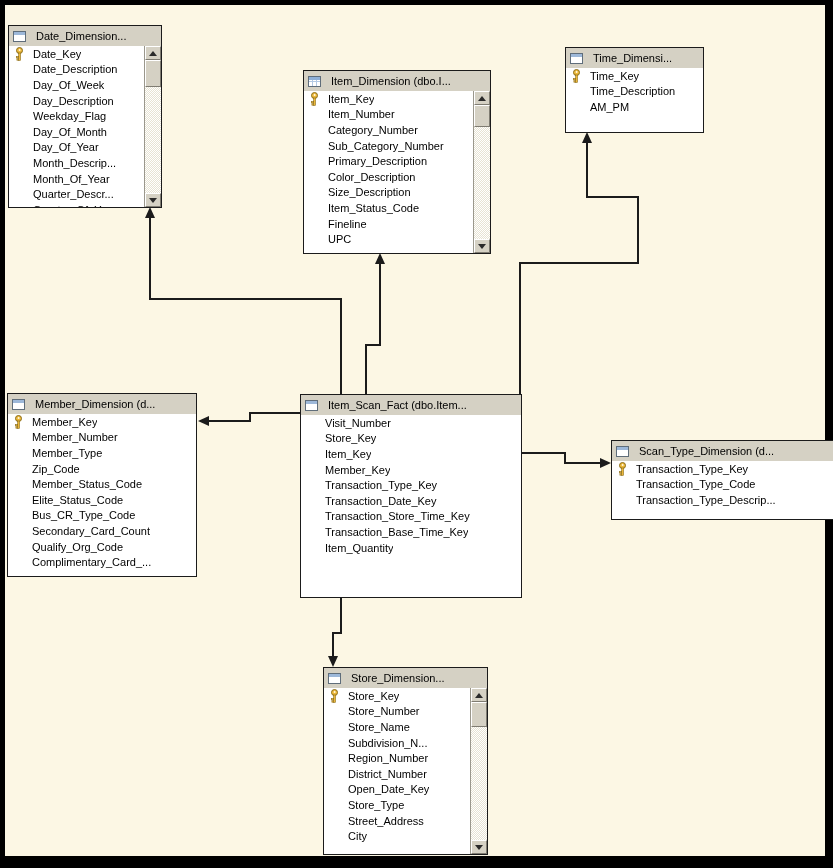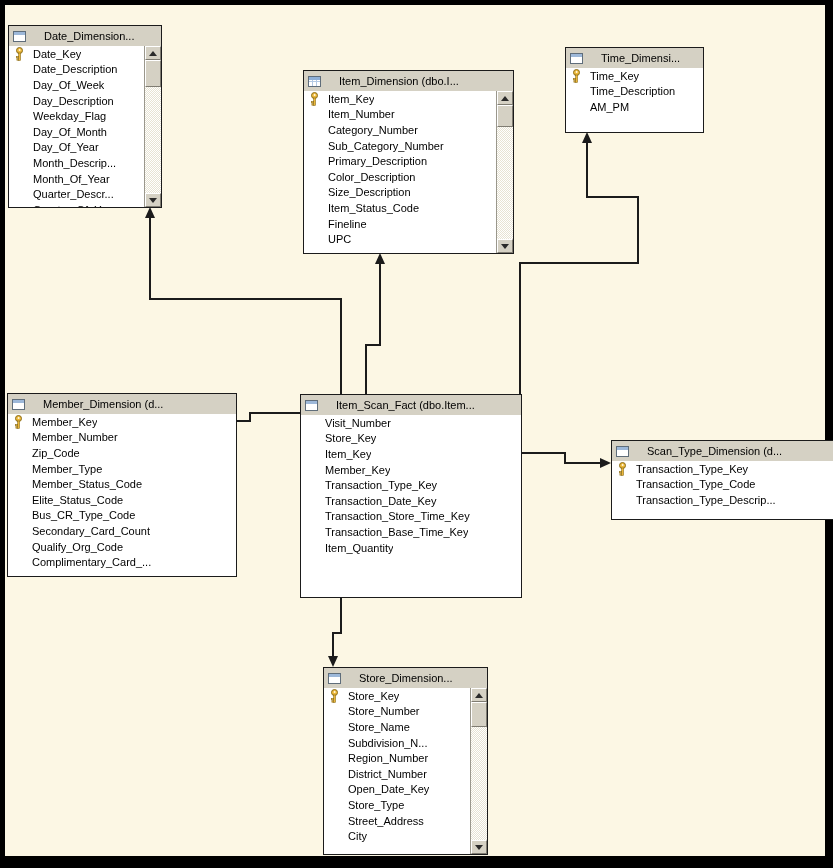--- a/index.html
+++ b/index.html
@@ -14,21 +14,21 @@
   }
   .connector-layer{position:absolute;left:0;top:0;width:833px;height:868px;pointer-events:none;}
 
   .tbl{
     position:absolute;box-sizing:border-box;border:1px solid #1b1b1b;background:#fff;
   }
   .tbl-head{
     height:20px;background:#D5D1C4;border-bottom:1px solid #1b1b1b;
     display:flex;align-items:center;white-space:nowrap;overflow:hidden;
   }
-  .tbl-title{margin-left:18px;overflow:hidden;white-space:nowrap;}
+  .tbl-title{margin-left:10px;overflow:hidden;white-space:nowrap;}
   .icon{display:inline-block;width:13px;height:11px;margin-left:4px;flex:0 0 auto;
     box-sizing:border-box;border:1px solid #5f6d7a;background:#fff;}
   .win-icon{background:linear-gradient(to bottom,#9db8d9 0 3px,#fff 3px);}
   .grid-icon{
     background-color:#fff;
     background-image:
       linear-gradient(to bottom,#8fb0d8 0 3px,rgba(0,0,0,0) 3px),
       repeating-linear-gradient(to right,rgba(0,0,0,0) 0 3px,#b3c9e4 3px 4px),
       repeating-linear-gradient(to bottom,rgba(0,0,0,0) 0 4px,#b3c9e4 4px 5px);
   }
@@ -146,21 +146,21 @@
     <div class="sb-btn up">
         <span class="tri-up"></span>
       </div>
     <div class="sb-thumb" style="top:14px;height:27px"></div>
     <div class="sb-btn down">
         <span class="tri-down"></span>
       </div>
   </div>
 </div>
 
-<div class="tbl" style="left:303px;top:70px;width:211px;height:184px">
+<div class="tbl" style="left:303px;top:70px;width:188px;height:184px">
   <div class="tbl-head">
     <span class="icon grid-icon"></span>
     <span class="tbl-title">Item_Dimension (dbo.I...</span>
   </div>
   <div class="tbl-body has-sb">
       <div class="row">
         <span class="keyslot">
           <svg width="9" height="14" viewBox="0 0 9 14">
             <circle cx="4.5" cy="3.5" r="3" fill="#EDB839" stroke="#8a6d1c"></circle>
             <circle cx="4.6" cy="3.1" r="1" fill="#fff8e0" stroke="none"></circle>
@@ -241,21 +241,21 @@
         <span class="keyslot"></span>
         <span class="colname">Time_Description</span>
       </div>
       <div class="row">
         <span class="keyslot"></span>
         <span class="colname">AM_PM</span>
       </div>
     </div>
 </div>
 
-<div class="tbl" style="left:7px;top:393px;width:230px;height:184px">
+<div class="tbl" style="left:7px;top:393px;width:190px;height:184px">
   <div class="tbl-head">
     <span class="icon win-icon"></span>
     <span class="tbl-title">Member_Dimension (d...</span>
   </div>
   <div class="tbl-body">
       <div class="row">
         <span class="keyslot">
           <svg width="9" height="14" viewBox="0 0 9 14">
             <circle cx="4.5" cy="3.5" r="3" fill="#EDB839" stroke="#8a6d1c"></circle>
             <circle cx="4.6" cy="3.1" r="1" fill="#fff8e0" stroke="none"></circle>
@@ -265,25 +265,25 @@
           </svg>
         </span>
         <span class="colname">Member_Key</span>
       </div>
       <div class="row">
         <span class="keyslot"></span>
         <span class="colname">Member_Number</span>
       </div>
       <div class="row">
         <span class="keyslot"></span>
+        <span class="colname">Member_Type</span>
+      </div>
+      <div class="row">
+        <span class="keyslot"></span>
         <span class="colname">Zip_Code</span>
-      </div>
-      <div class="row">
-        <span class="keyslot"></span>
-        <span class="colname">Member_Type</span>
       </div>
       <div class="row">
         <span class="keyslot"></span>
         <span class="colname">Member_Status_Code</span>
       </div>
       <div class="row">
         <span class="keyslot"></span>
         <span class="colname">Elite_Status_Code</span>
       </div>
       <div class="row">

